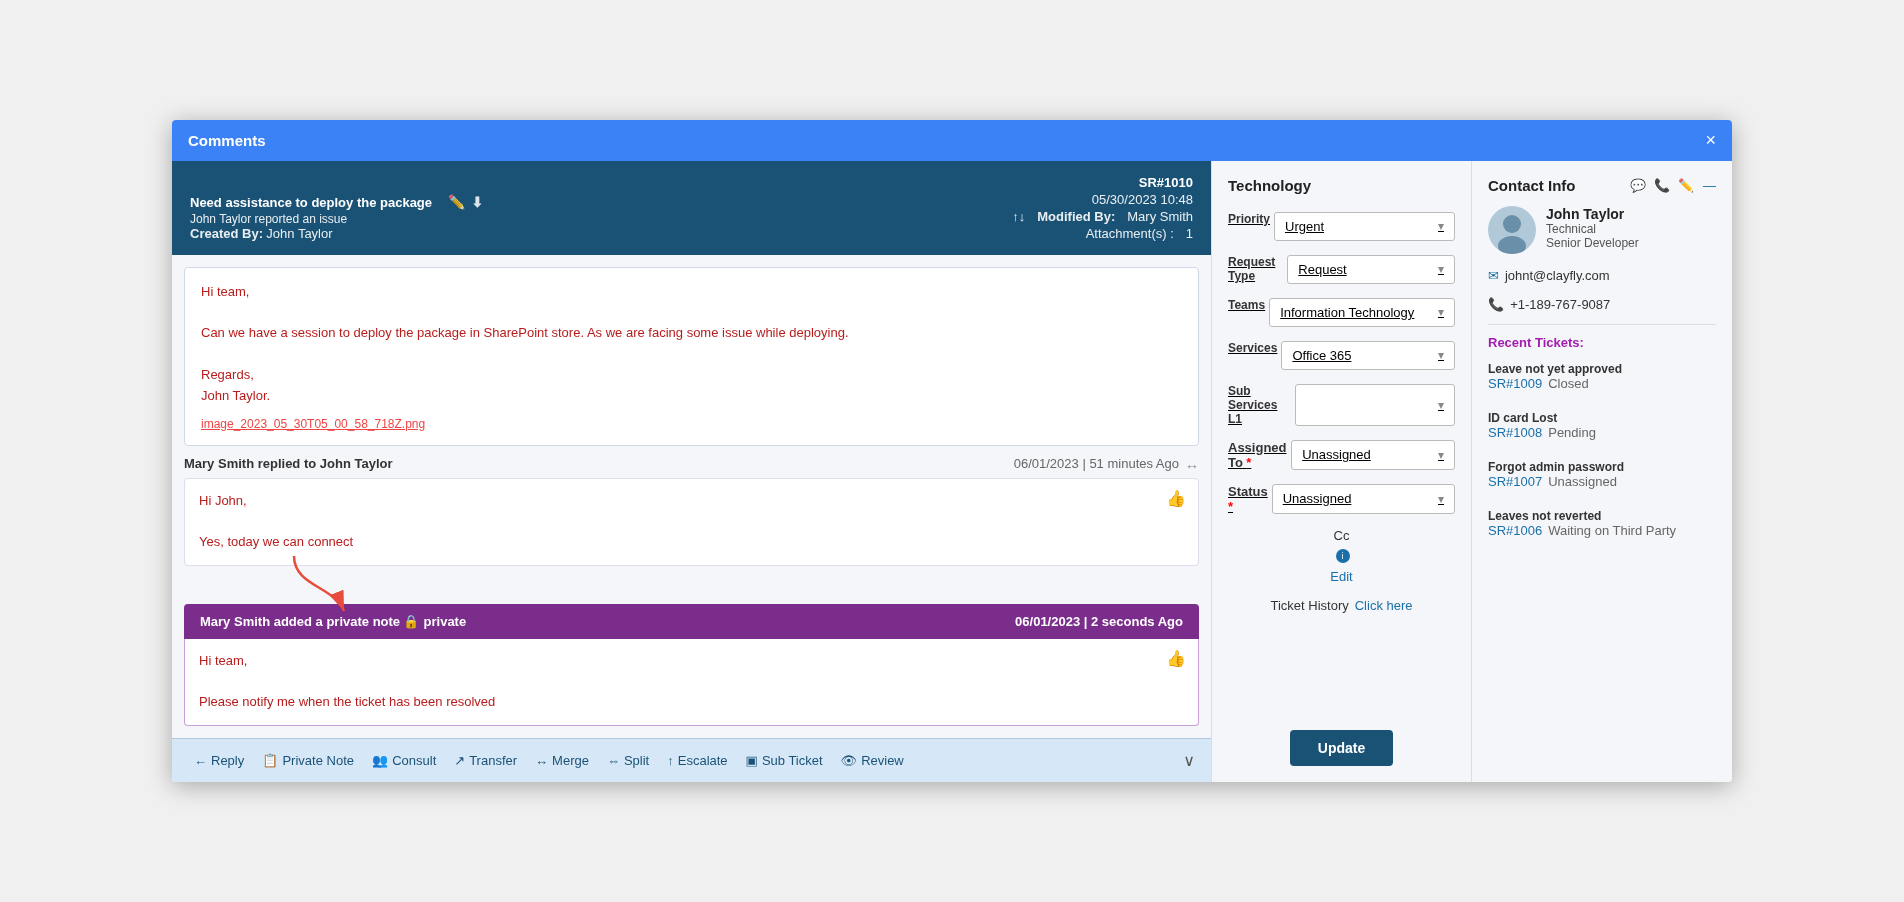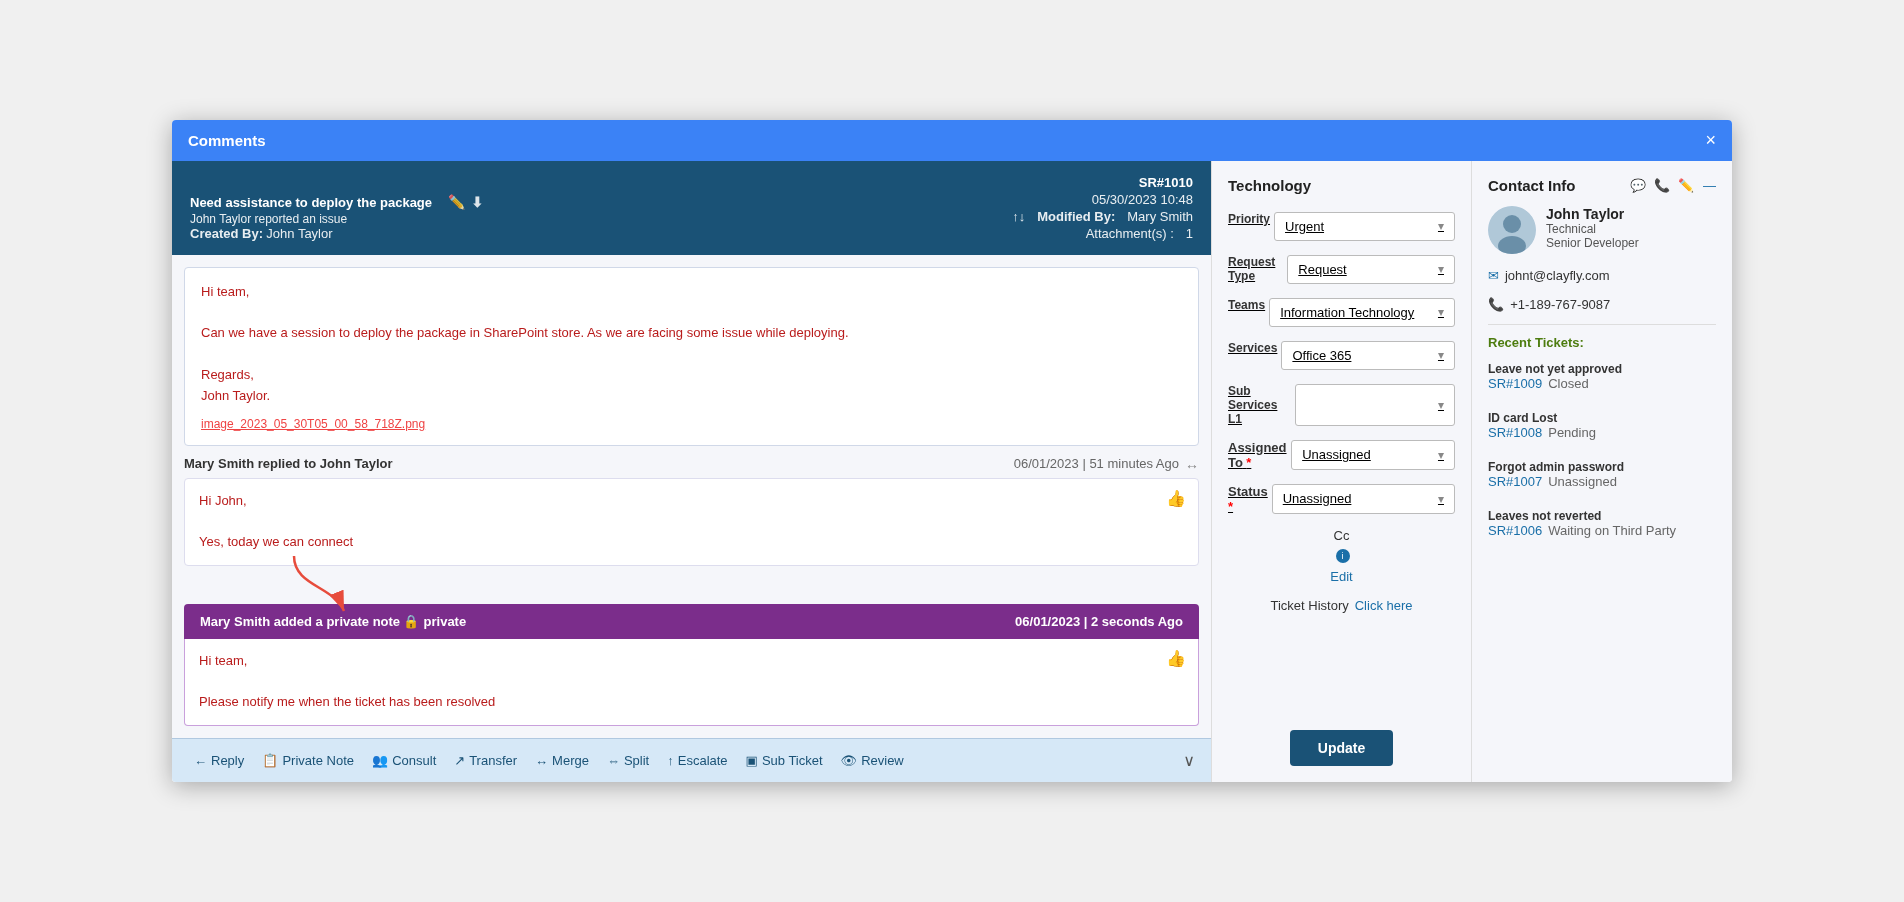--- a/index.html
+++ b/index.html
@@ -60,21 +60,21 @@
     .contact-panel { width: 260px; background: #f5f6fa; padding: 16px; display: flex; flex-direction: column; gap: 12px; overflow-y: auto; }
     .contact-header { display: flex; align-items: center; justify-content: space-between; }
     .contact-title { font-size: 15px; font-weight: 700; color: #222; }
     .contact-actions { display: flex; gap: 8px; color: #1a6fa8; font-size: 16px; }
     .contact-info-row { display: flex; gap: 10px; align-items: flex-start; }
     .avatar { width: 48px; height: 48px; border-radius: 50%; background: #c8d8e8; display: flex; align-items: center; justify-content: center; overflow: hidden; font-size: 20px; }
     .contact-name { font-size: 14px; font-weight: 700; color: #222; }
     .contact-role { font-size: 12px; color: #555; }
     .contact-email, .contact-phone { display: flex; align-items: center; gap: 6px; font-size: 12px; color: #333; margin-top: 2px; }
     .contact-icon { color: #1a6fa8; font-size: 13px; }
-    .recent-tickets-title { font-size: 13px; font-weight: 700; color: #4d7c0f; border-top: 1px solid #ddd; padding-top: 10px; }
+    .recent-tickets-title { font-size: 13px; font-weight: 700; color: #a21caf; border-top: 1px solid #ddd; padding-top: 10px; }
     .recent-ticket { margin-bottom: 8px; }
     .recent-ticket-label { font-size: 12px; font-weight: 600; color: #333; }
     .recent-ticket-row { display: flex; align-items: center; gap: 6px; font-size: 12px; }
     .recent-ticket-link { color: #1a6fa8; cursor: pointer; }
     .recent-ticket-status { color: #666; }
     .info-icon { display: inline-flex; width: 14px; height: 14px; border-radius: 50%; background: #1a6fa8; color: #fff; font-size: 9px; align-items: center; justify-content: center; margin-left: 2px; }
   </style>
 </head>
 <body>
 

